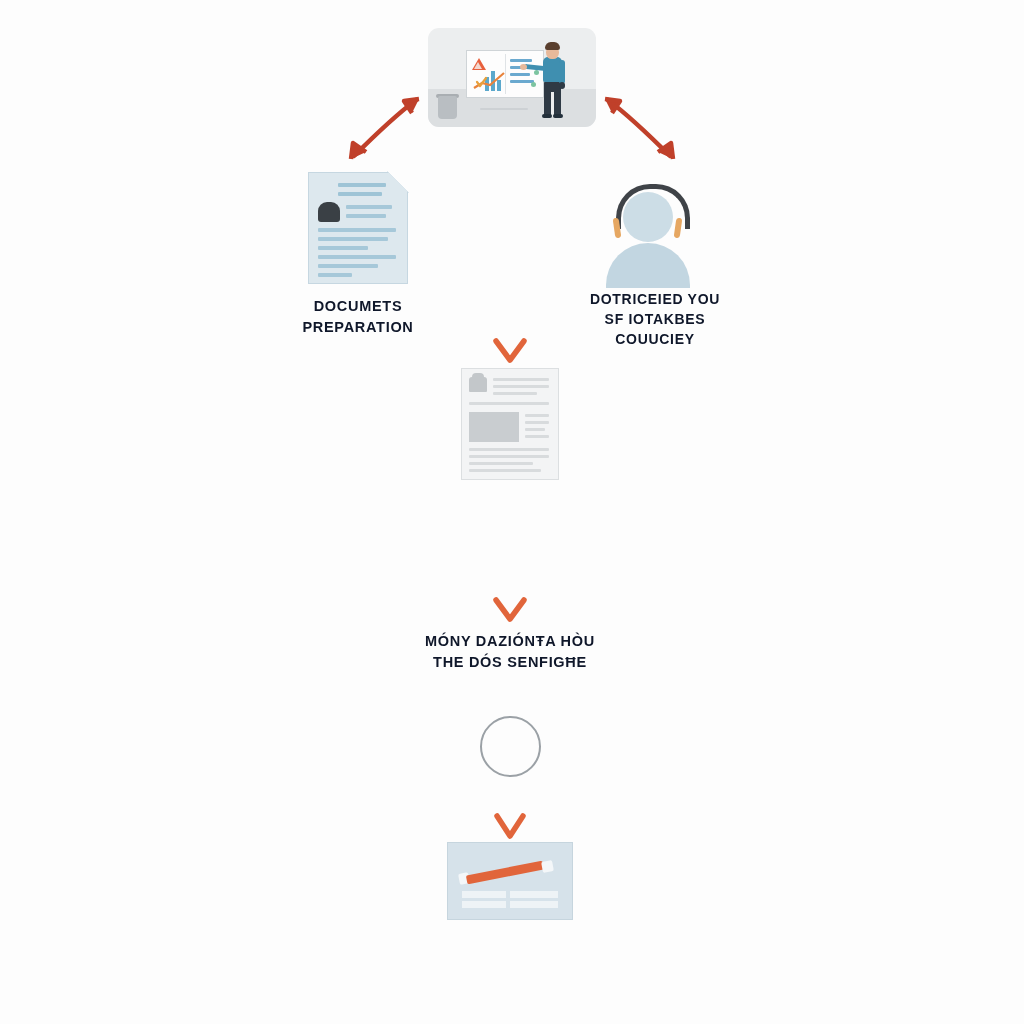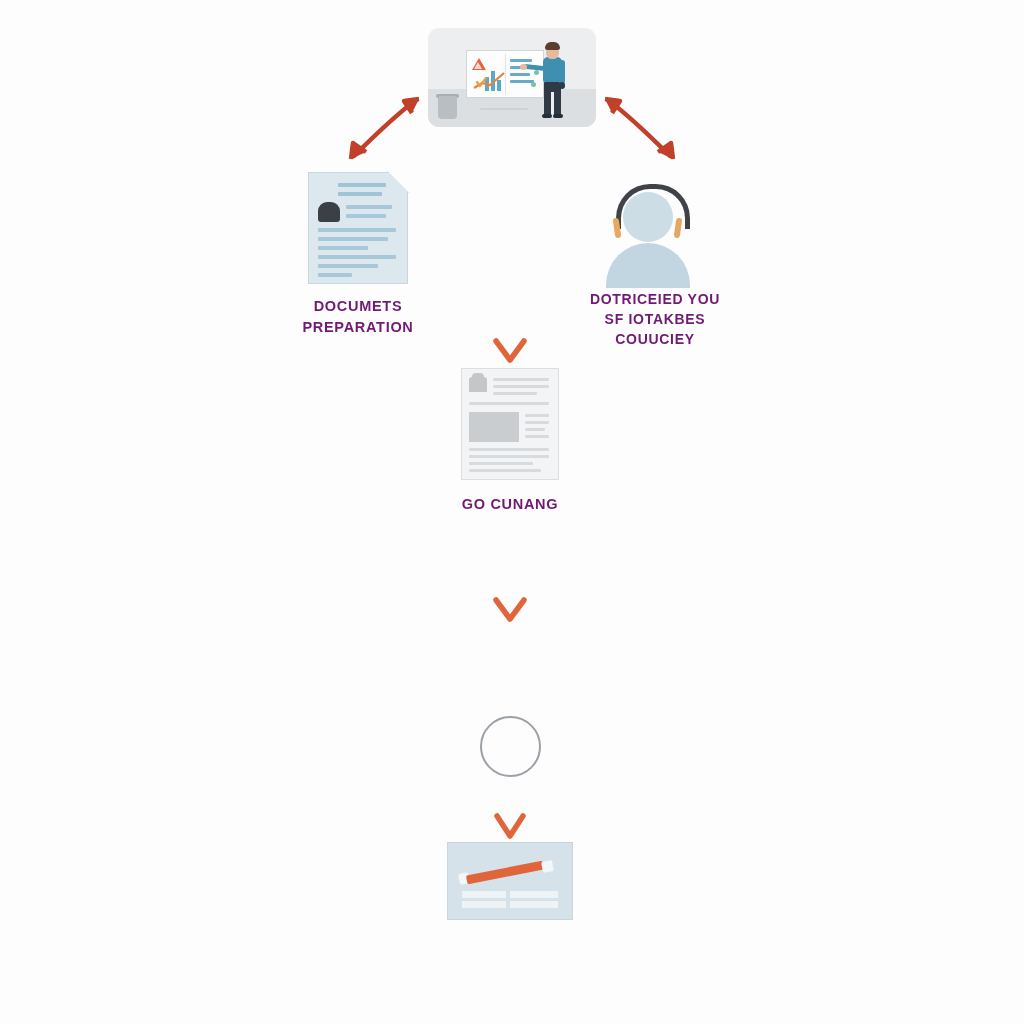--- a/index.html
+++ b/index.html
@@ -22,21 +22,21 @@
     position: absolute;
     left: 0;
     top: 0;
     width: 1024px;
     height: 1024px;
     pointer-events: none;
   }
   .caption {
     position: absolute;
     text-align: center;
-    color: #701a75;
+    color: #0f172a;
     font-family: "Liberation Sans", sans-serif;
     font-weight: bold;
     letter-spacing: 0.7px;
     line-height: 1.42;
     white-space: pre-line;
     text-transform: uppercase;
   }
   .cap-md { font-size: 14.5px; }
   .cap-sm { font-size: 14px; }
 
@@ -342,22 +342,23 @@
     <div class="np-img"></div>
     <div class="np-line" style="left:64px;top:46px;width:24px;"></div>
     <div class="np-line" style="left:64px;top:53px;width:24px;"></div>
     <div class="np-line" style="left:64px;top:60px;width:20px;"></div>
     <div class="np-line" style="left:64px;top:67px;width:24px;"></div>
     <div class="np-line" style="left:8px;top:80px;width:80px;"></div>
     <div class="np-line" style="left:8px;top:87px;width:80px;"></div>
     <div class="np-line" style="left:8px;top:94px;width:64px;"></div>
     <div class="np-line" style="left:8px;top:101px;width:72px;"></div>
   </div>
-  <div class="caption cap-md" style="left:400px; top:494px; width:220px;">GO CUNANG</div>
-
+
+  <div class="caption cap-md" style="left:380px; top:631px; width:260px;">MÓNY DAZIÓNŦA HÒU
+THE DÓS SENFIGĦE</div>
 
   <div class="chk">
     <div class="chk-ring"></div>
   </div>
 
   <div class="cert">
     <div class="cert-line" style="left:14px;top:48px;width:44px;height:7px;"></div>
     <div class="cert-line" style="left:14px;top:58px;width:44px;height:7px;"></div>
     <div class="cert-line" style="left:62px;top:48px;width:48px;height:7px;"></div>
     <div class="cert-line" style="left:62px;top:58px;width:48px;height:7px;"></div>

